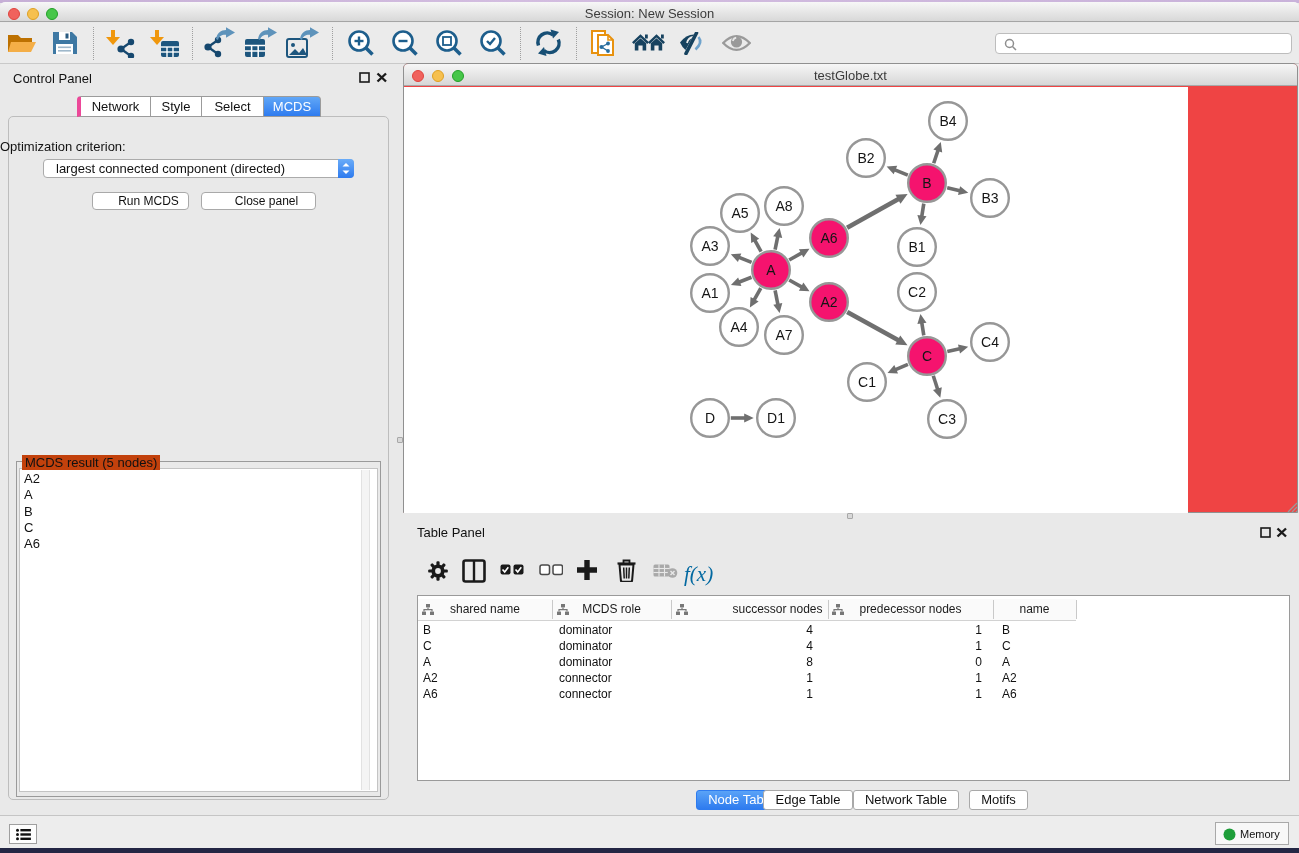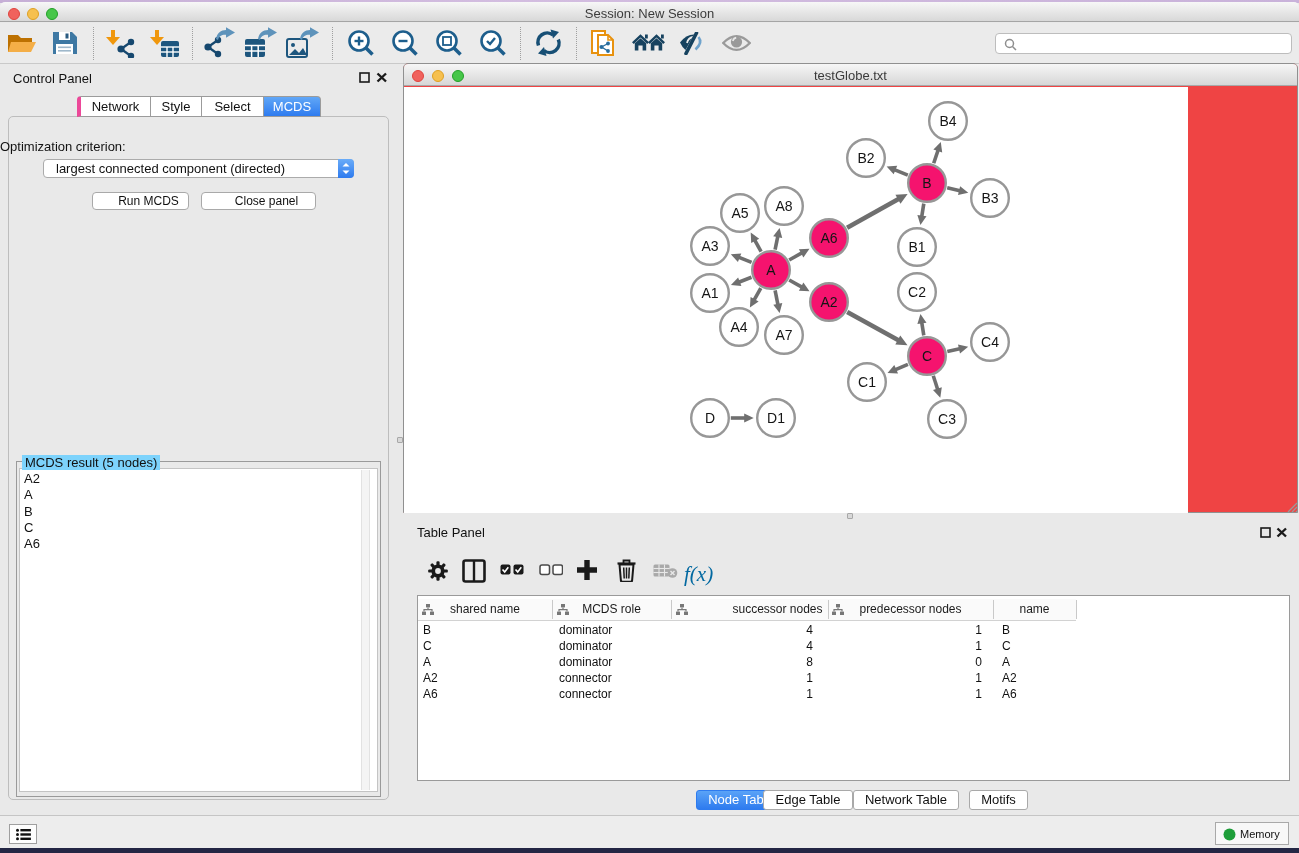--- a/index.html
+++ b/index.html
@@ -17,21 +17,21 @@
 
 #cp-title { left:13px; top:71px; font-size:13px; color:#111; }
 .tab { position:absolute; top:96px; height:21px; background:#fff; border:1px solid #9B9B9B; border-left:none; font-size:13px; color:#111; text-align:center; line-height:19px; }
 .tab.sel { background:linear-gradient(#61A7F7,#2E7BEF); color:#fff; }
 #cp-body { left:8px; top:116px; width:381px; height:684px; background:#E9E9E9; border:1px solid #BDBDBD; border-radius:5px; }
 #opt-label { left:0px; top:139px; width:397px; text-align:left; font-size:13px; color:#111; }
 #dropdown { left:43px; top:159px; width:311px; height:19px; background:#fff; border:1px solid #ABABAB; border-radius:4px; font-size:13px; color:#111; line-height:17px; padding-left:12px; }
 #dd-cap { left:338px; top:159px; width:16px; height:19px; background:linear-gradient(#6AACF8,#2E7BEF); border-radius:0 4px 4px 0; }
 .btn { position:absolute; height:18px; background:#fff; border:1px solid #A9A9A9; border-radius:4px; font-size:12px; color:#111; text-align:center; line-height:16px;padding-left:16px; }
 #fieldset { left:16px; top:461px; width:365px; height:336px; border:1px solid #9a9a9a; }
-#legend { left:22px; top:455px; background:#7dd3fc; font-size:13px; color:#111; padding:0 3px; }
+#legend { left:22px; top:455px; background:#c2410c; font-size:13px; color:#111; padding:0 3px; }
 #mcds-list { left:19px; top:468px; width:359px; height:324px; background:#fff; border:1px solid #c4c4c4; font-size:13px; color:#111; line-height:16.3px; padding:2px 0 0 4px; }
 #mcds-scroll { left:361px; top:470px; width:9px; height:320px; background:#F4F4F4; border-left:1px solid #E2E2E2; border-right:1px solid #E2E2E2; }
 
 #netwin { left:403px; top:63px; width:895px; height:450px; background:#ef4444; border:1px solid #909090; border-radius:5px 5px 0 0; }
 #net-titlebar { left:0; top:0; width:893px; height:22px; background:linear-gradient(#F6F6F6,#D7D7D7); border-bottom:1px solid #A8A8A8; border-radius:4px 4px 0 0; }
 #net-title { left:0; top:4px; width:893px; text-align:center; font-size:13px; color:#3a3a3a; }
 #net-canvas { left:0px; top:23px; width:784px; height:426px; background:#fff; overflow:hidden; }
 
 #tp-title { left:417px; top:525px; font-size:13px; color:#111; }
 #tp-toolbar { left:414px; top:547px; width:874px; height:45px; }

